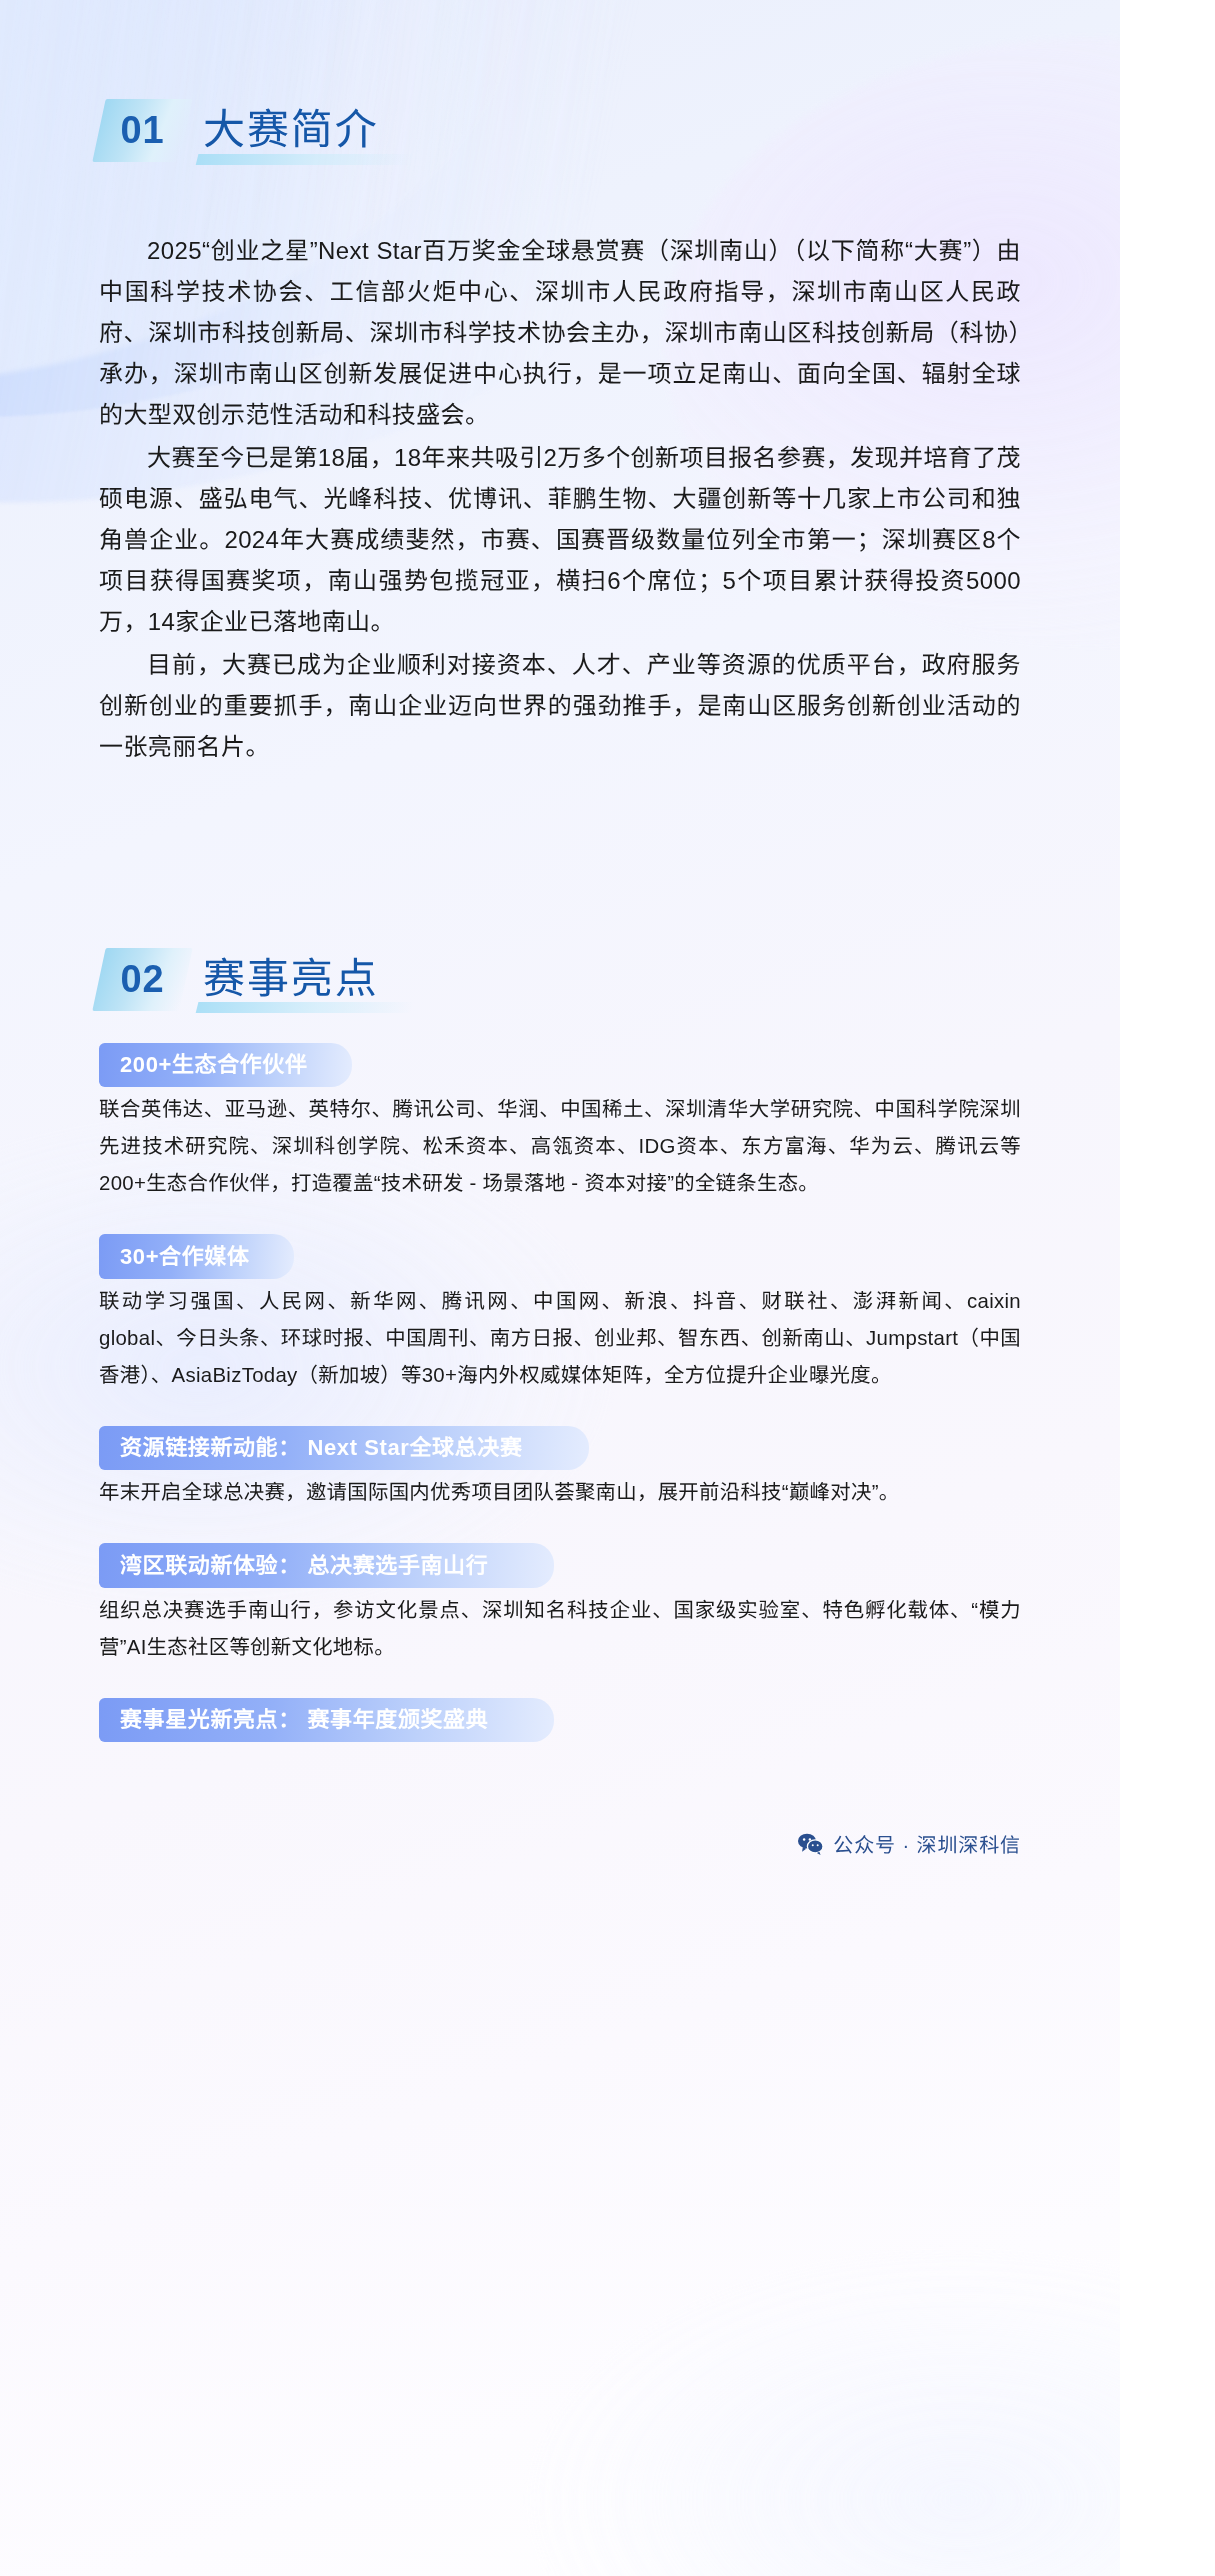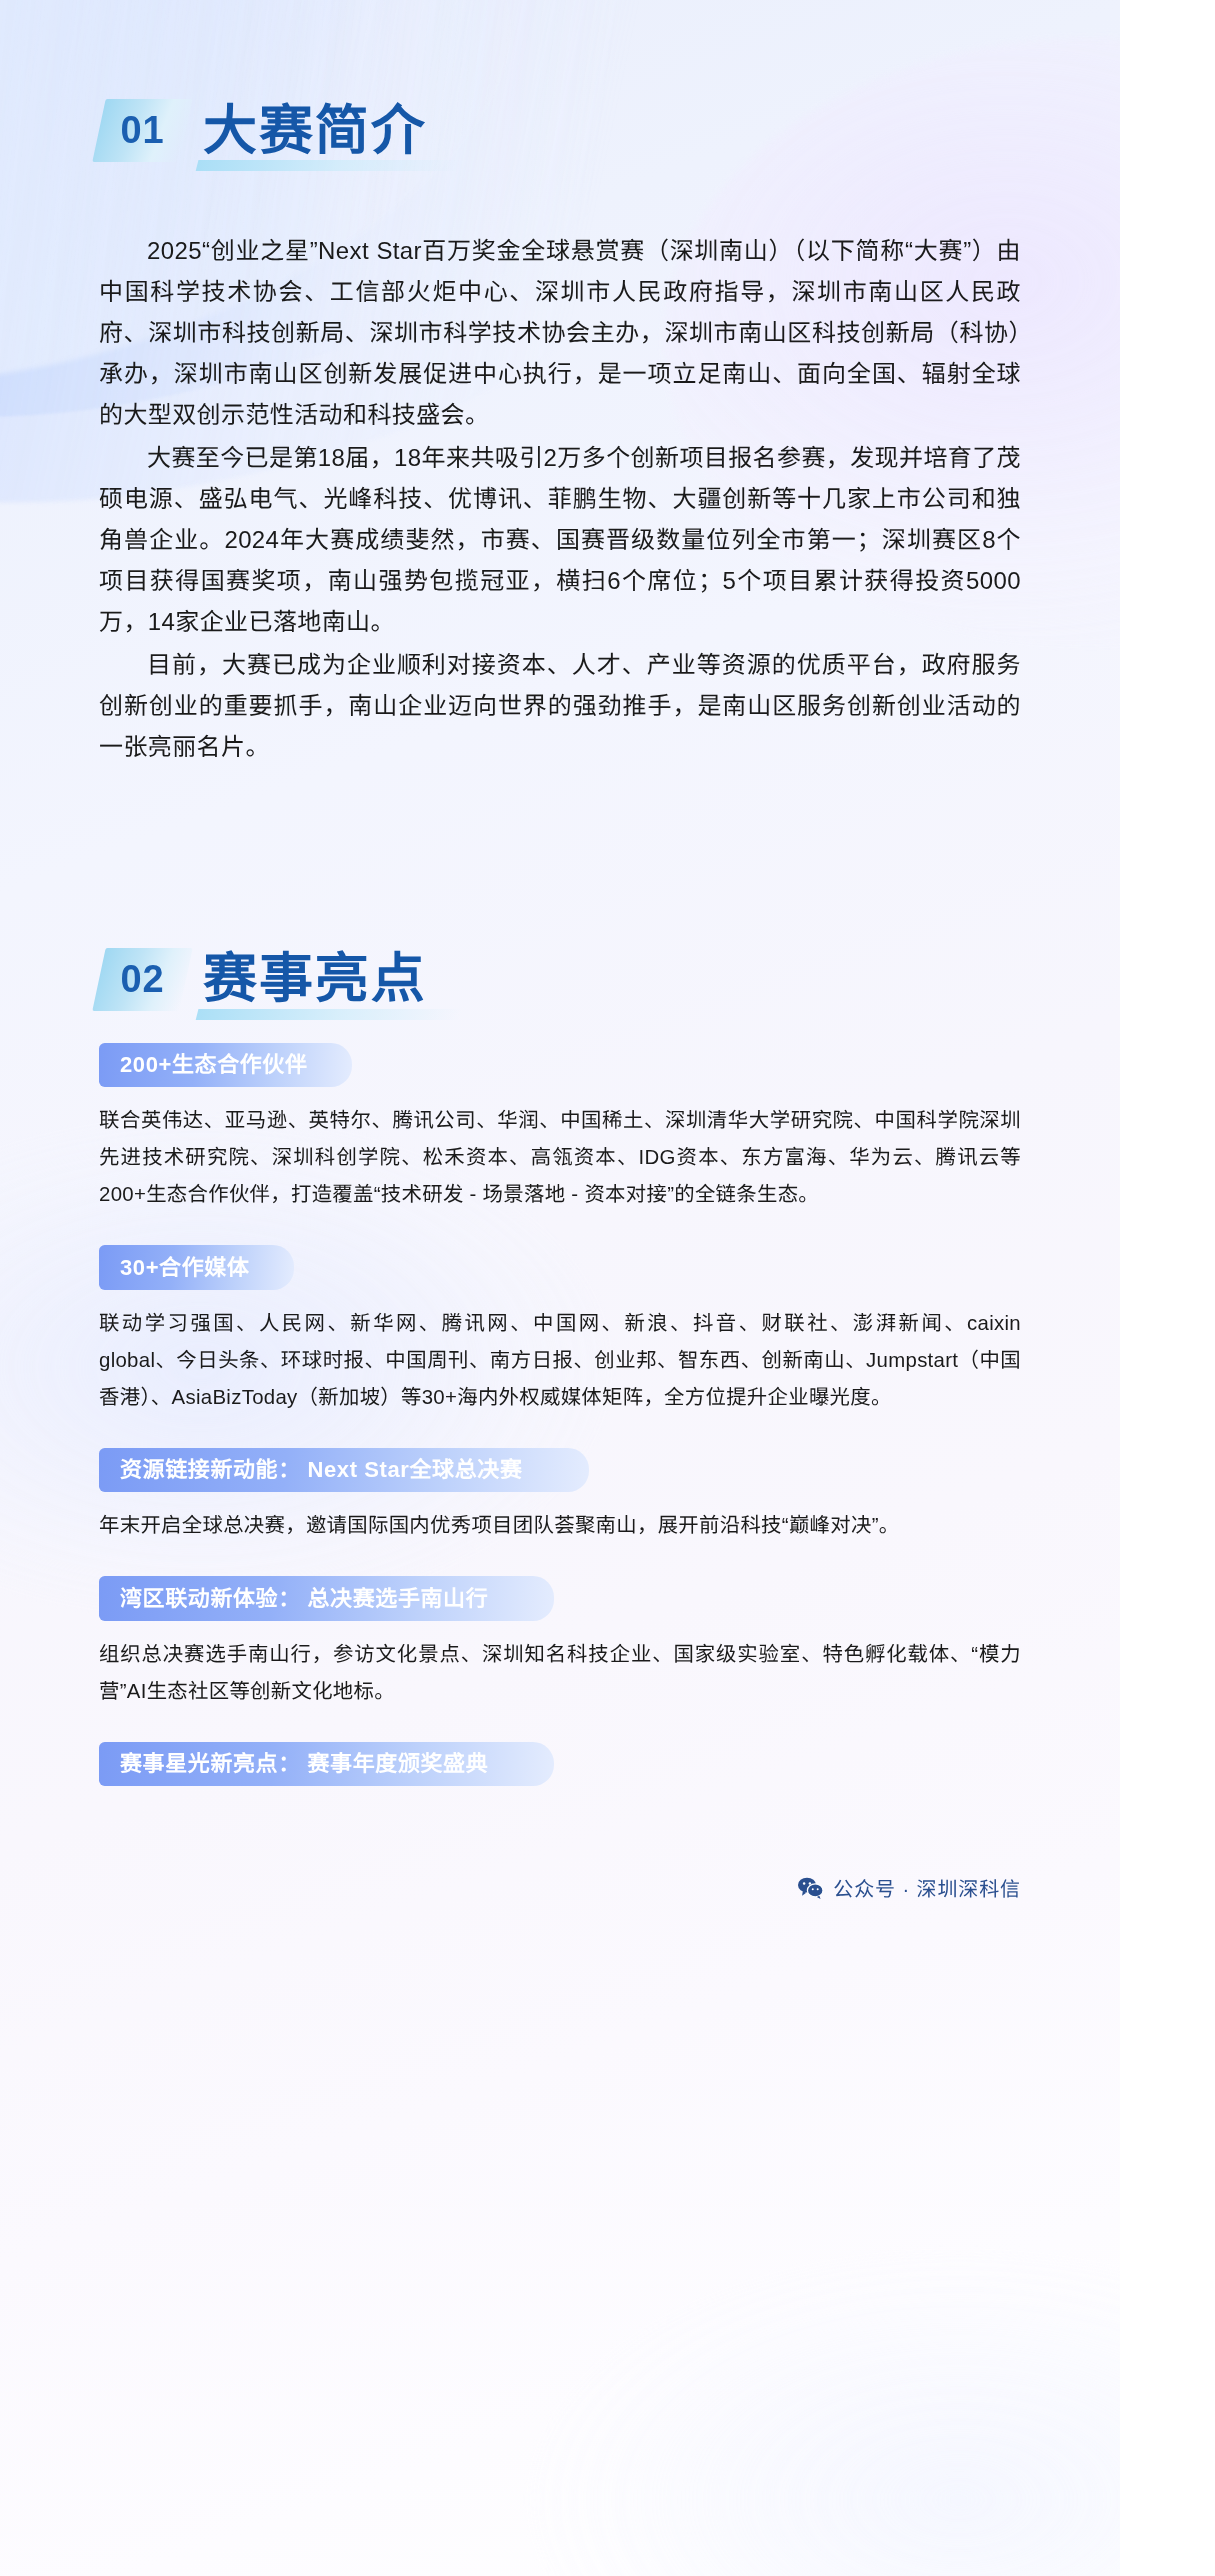--- a/index.html
+++ b/index.html
@@ -110,22 +110,22 @@
   }
   .num-badge .num {
     position: relative;
     font-size: 38px;
     font-weight: 700;
     color: #1b5fb0;
     letter-spacing: 0.9px;
     font-family: "Liberation Sans", sans-serif;
   }
   .sec-title {
-    font-size: 54px;
-    font-weight: 700;
+    font-size: 42px;
+    font-weight: 400;
     color: #1557a8;
     letter-spacing: 1.9px;
     position: relative;
     padding-right: 9.5px;
     line-height: 1.1;
     text-align: right;
   }
   .sec-title .underline {
     position: absolute;
     left: -5.7px;
@@ -174,21 +174,21 @@
     border-radius: 5.7px 21px 21px 5.7px;
     background: linear-gradient(95deg, #7b9bf5 0%, #93b0f8 38%, #bdd1fb 70%, #e4ecfe 100%);
     line-height: 1.25;
     white-space: nowrap;
   }
   .chip.wide {
     padding-right: 66px;
   }
 
   .hl-text {
-    margin-top: 15px;
+    margin-top: 4px;
     font-size: 20.4px;
     line-height: 37px;
     color: #1a1a1a;
     letter-spacing: 0.3px;
     text-align: justify;
   }
   .hl-text p { margin: 0; }
 
   
   .footer {

